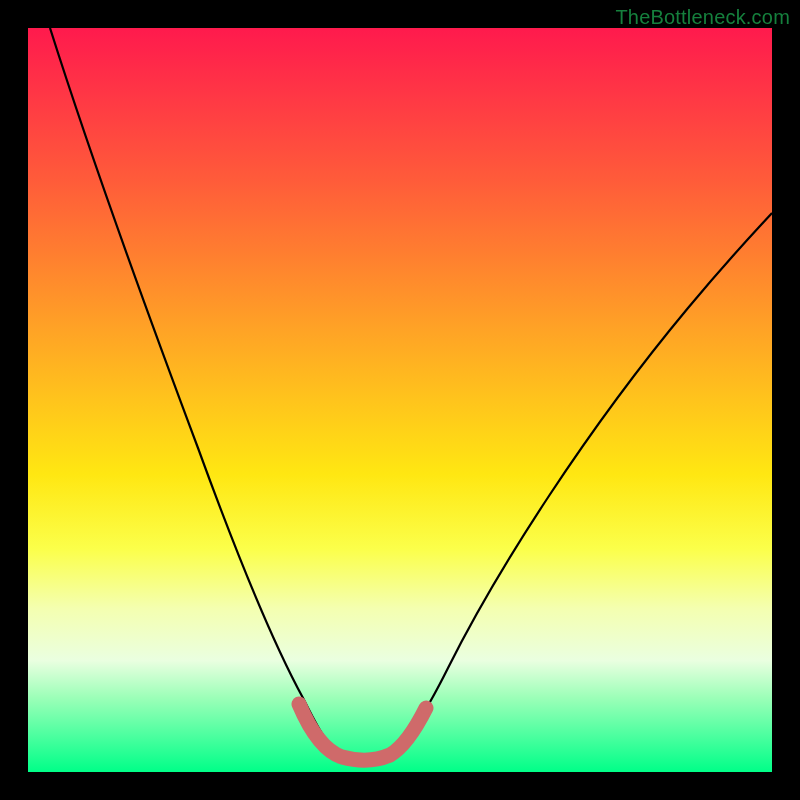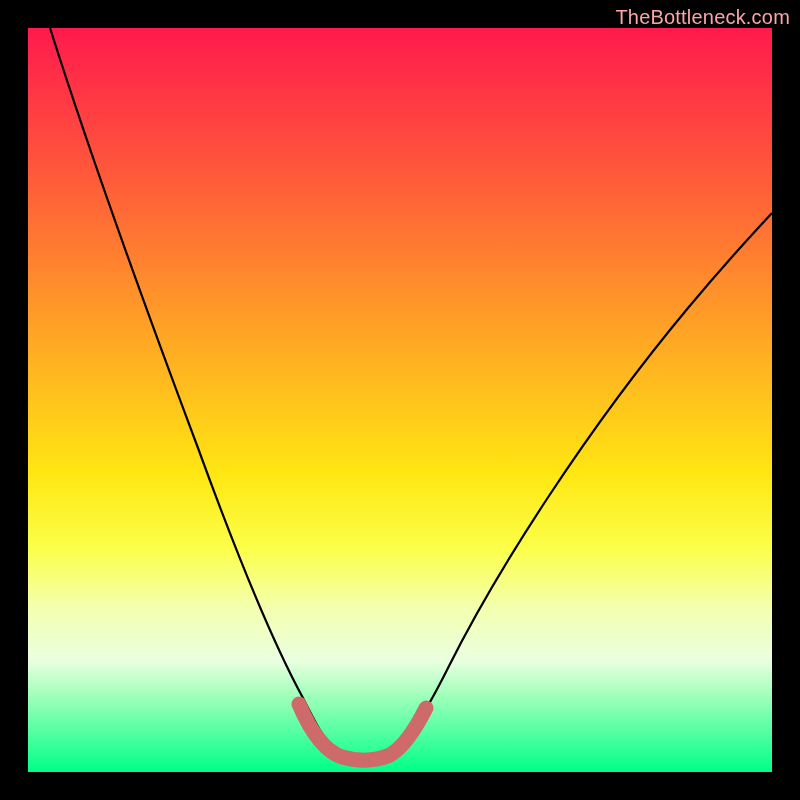--- a/index.html
+++ b/index.html
@@ -37,21 +37,21 @@
       #eaffe0 85%,
       #9cffb8 90%,
       #4effa0 95%,
       #00ff88 100%
     );
   }
   .watermark {
     position: absolute;
     top: 6px;
     right: 10px;
-    color: #fca5a5;
+    color: #15803d;
     font-size: 20px;
     font-weight: 500;
     letter-spacing: 0.2px;
     user-select: none;
   }
   svg {
     position: absolute;
     left: 0;
     top: 0;
   }

